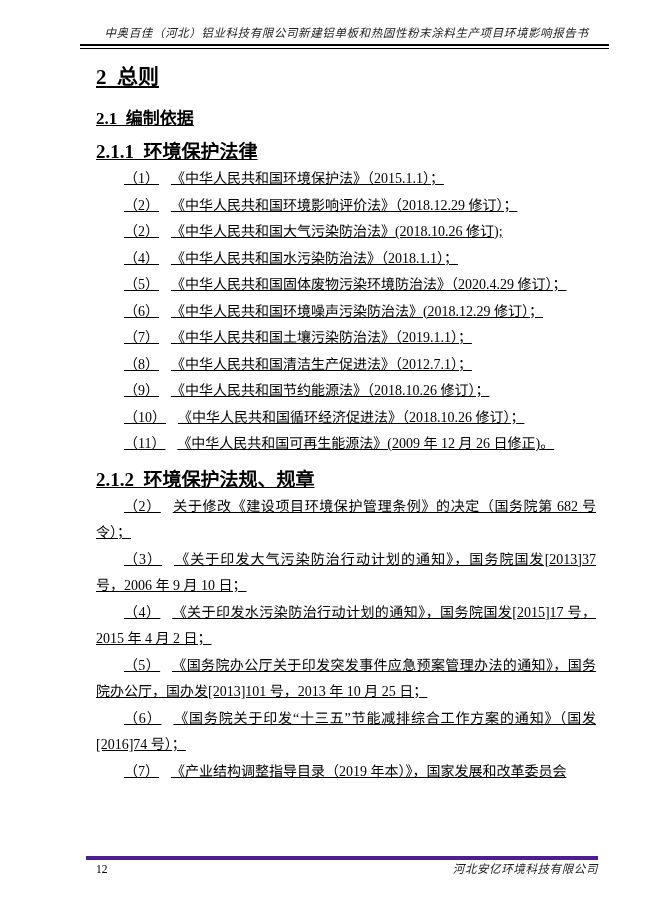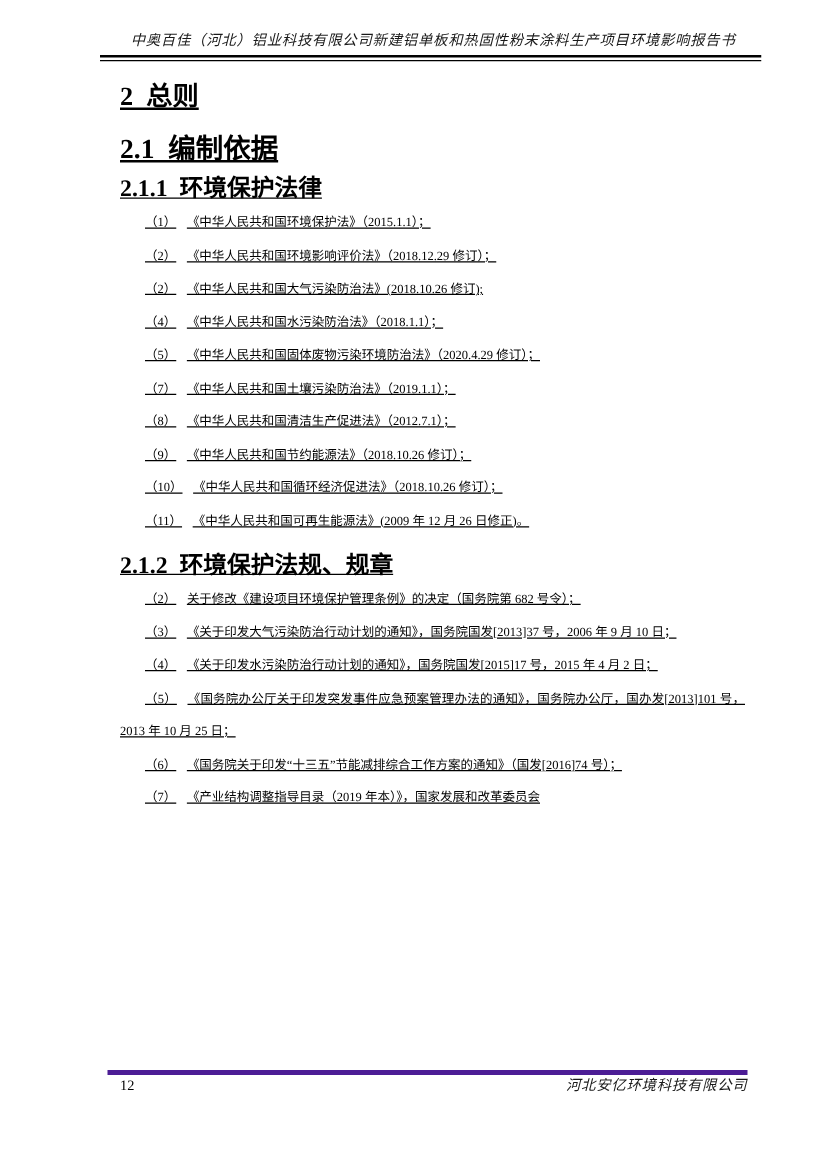--- a/index.html
+++ b/index.html
@@ -49,38 +49,38 @@
   }
   h1.chapter-title {
     margin: 14px 0 0 0;
     font-size: 21px;
     line-height: 26px;
     font-weight: bold;
     white-space: pre;
   }
   h2.section-title {
     margin: 18px 0 0 0;
-    font-size: 22px;
+    font-size: 17px;
     line-height: 22px;
     font-weight: bold;
     white-space: pre;
   }
   h3.subsection-title {
     margin: 12px 0 0 0;
     font-size: 19px;
     line-height: 20px;
     font-weight: bold;
     white-space: pre;
   }
   .items {
     margin-top: 4px;
   }
   p.item {
     margin: 0;
-    font-size: 10px;
+    font-size: 14px;
     line-height: 26.5px;
     text-indent: 2em;
     text-align: justify;
     text-justify: inter-character;
   }
   .item-gap {
     display: inline-block;
     width: 0.85em;
   }
 
@@ -121,20 +121,21 @@
     <h1 class="chapter-title">2  总则</h1>
     <h2 class="section-title">2.1  编制依据</h2>
     <div id="subsections">
         <h3 class="subsection-title">2.1.1  环境保护法律</h3>
         <div class="items">
           <p class="item"><span class="item-num">（1）</span><span class="item-gap"></span><span class="item-text">《中华人民共和国环境保护法》（2015.1.1）；</span></p>
           <p class="item"><span class="item-num">（2）</span><span class="item-gap"></span><span class="item-text">《中华人民共和国环境影响评价法》（2018.12.29 修订）；</span></p>
           <p class="item"><span class="item-num">（2）</span><span class="item-gap"></span><span class="item-text">《中华人民共和国大气污染防治法》(2018.10.26 修订);</span></p>
           <p class="item"><span class="item-num">（4）</span><span class="item-gap"></span><span class="item-text">《中华人民共和国水污染防治法》（2018.1.1）；</span></p>
           <p class="item"><span class="item-num">（5）</span><span class="item-gap"></span><span class="item-text">《中华人民共和国固体废物污染环境防治法》（2020.4.29 修订）；</span></p>
+          <p class="item"><span class="item-num">（6）</span><span class="item-gap"></span><span class="item-text">《中华人民共和国环境噪声污染防治法》(2018.12.29 修订）；</span></p>
           <p class="item"><span class="item-num">（7）</span><span class="item-gap"></span><span class="item-text">《中华人民共和国土壤污染防治法》（2019.1.1）；</span></p>
           <p class="item"><span class="item-num">（8）</span><span class="item-gap"></span><span class="item-text">《中华人民共和国清洁生产促进法》（2012.7.1）；</span></p>
           <p class="item"><span class="item-num">（9）</span><span class="item-gap"></span><span class="item-text">《中华人民共和国节约能源法》（2018.10.26 修订）；</span></p>
           <p class="item"><span class="item-num">（10）</span><span class="item-gap"></span><span class="item-text">《中华人民共和国循环经济促进法》（2018.10.26 修订）；</span></p>
           <p class="item"><span class="item-num">（11）</span><span class="item-gap"></span><span class="item-text">《中华人民共和国可再生能源法》(2009 年 12 月 26 日修正)。</span></p>
         </div>
         <h3 class="subsection-title">2.1.2  环境保护法规、规章</h3>
         <div class="items">
           <p class="item"><span class="item-num">（2）</span><span class="item-gap"></span><span class="item-text">关于修改《建设项目环境保护管理条例》的决定（国务院第 682 号令）；</span></p>
           <p class="item"><span class="item-num">（3）</span><span class="item-gap"></span><span class="item-text">《关于印发大气污染防治行动计划的通知》，国务院国发[2013]37 号，2006 年 9 月 10 日；</span></p>

